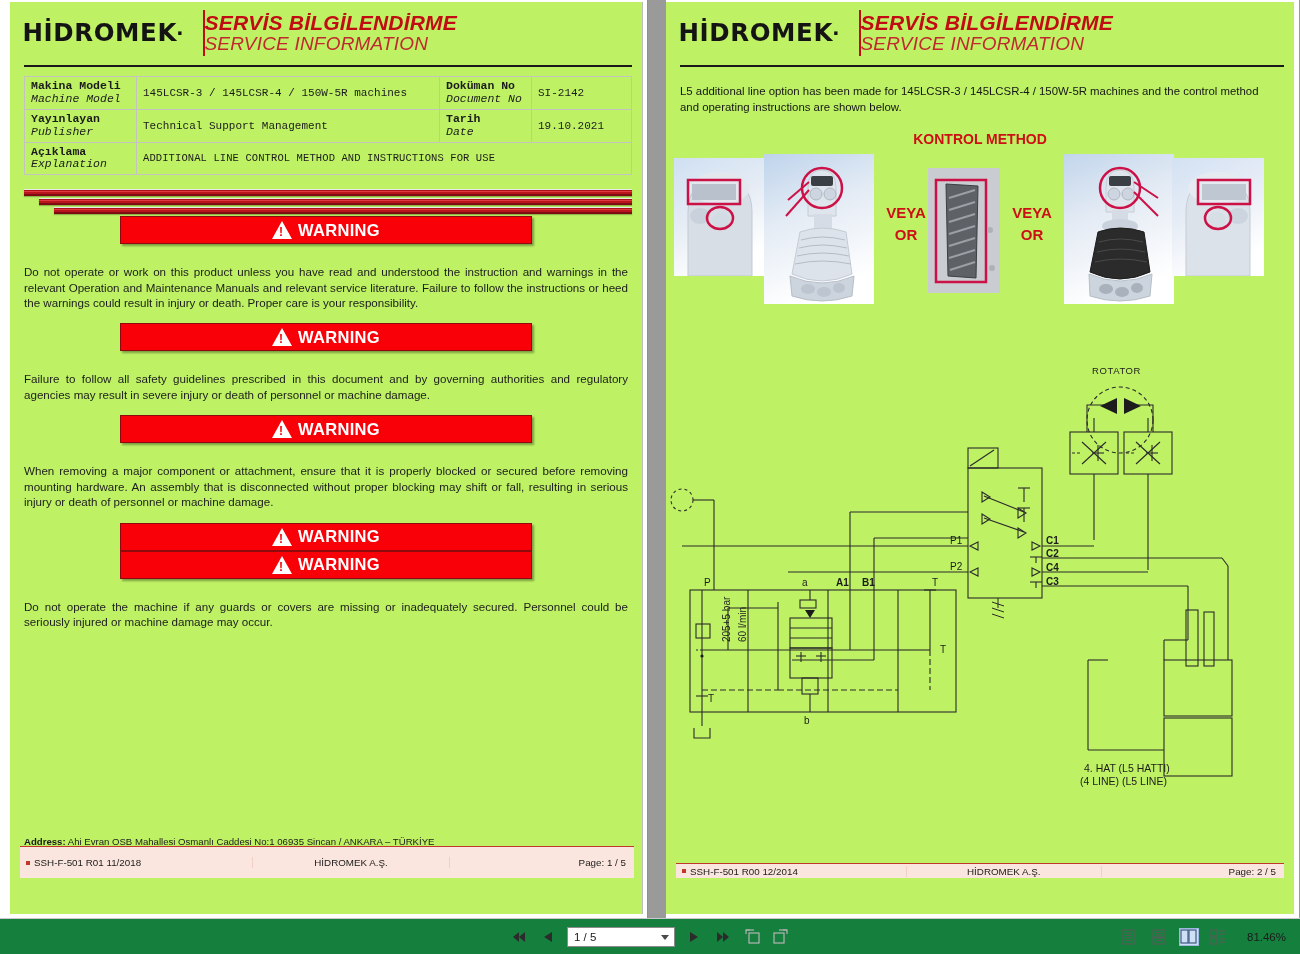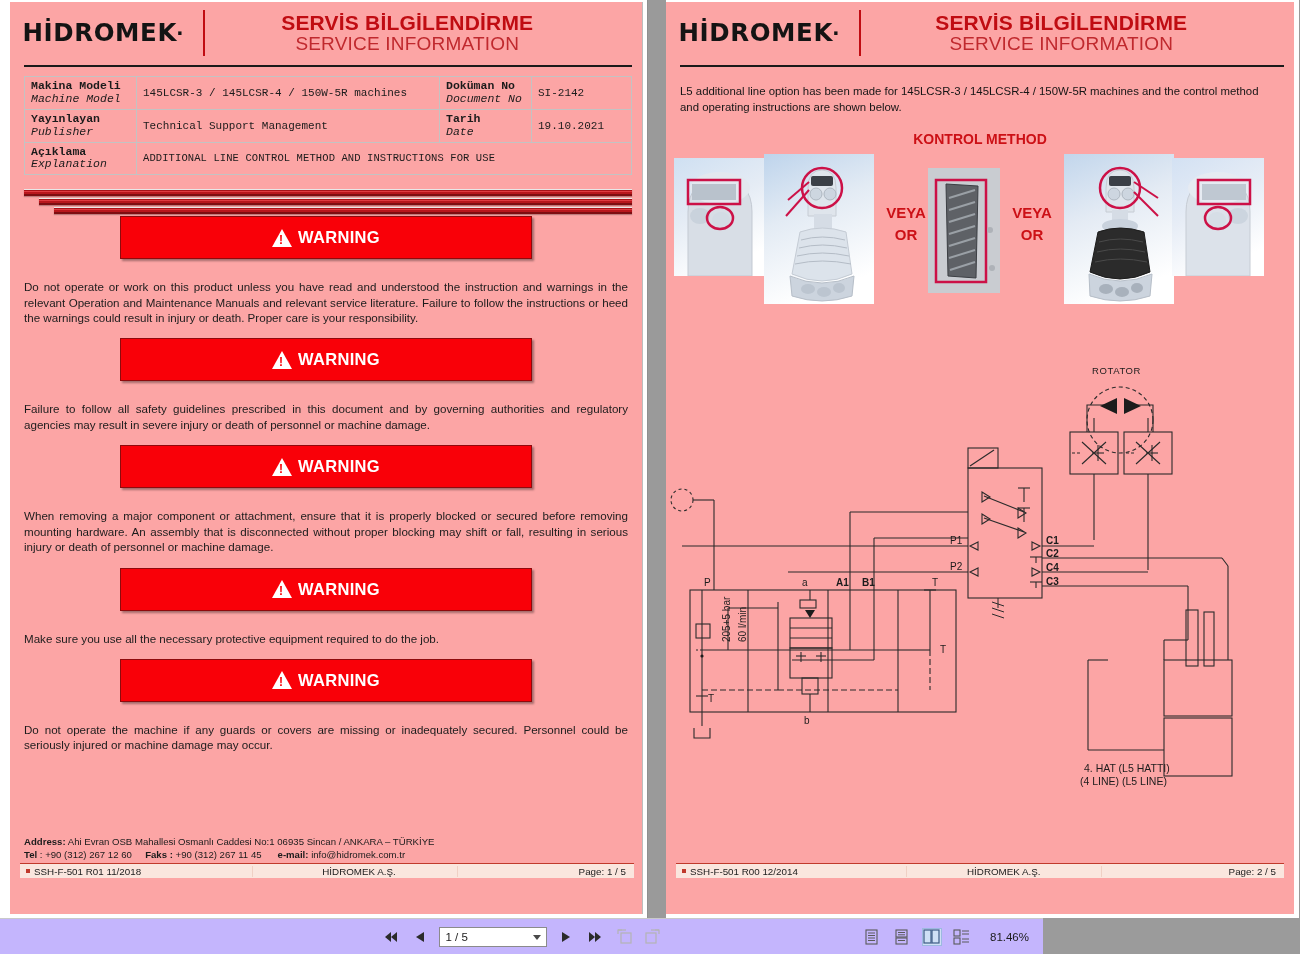--- a/index.html
+++ b/index.html
@@ -17,38 +17,38 @@
     position: absolute; left: 0; top: 0; width: 1300px; height: 918px;
     background: #9a9a9a;
     display: flex; gap: 0;
   }
   .page-pane { position: relative; background: #ffffff; }
   .pane-left  { width: 648px; height: 918px; border-right: 1px solid #8f8f8f; }
   .pane-gap   { width: 18px; height: 918px; background: #9a9a9a; }
   .pane-right { width: 633px; height: 918px; }
 
   .page-sheet {
-    position: absolute; background: #fca5a5;
+    position: absolute; background: #bef264;
     overflow: hidden;
   }
   .sheet-left  { left: 10px; top: 2px; width: 633px; height: 912px; border-right:1px solid #bdbdbd; }
   .sheet-right { left: 0px;  top: 2px; width: 628px; height: 912px; }
 
   
   .doc-head { position: relative; padding: 0; }
   .head-row { display: flex; align-items: center; height: 62px; padding: 0 10px 0 14px; }
   .logo-wrap { display:flex; align-items:center; height:100%; }
   .logo-text {
     font-weight: 900; font-size: 24px; letter-spacing: 0.6px;
     color: #141414; font-family: "DejaVu Sans", sans-serif;
     transform: scaleX(1.02);
   }
   .logo-dot { color:#141414; font-size:24px; font-weight:900; margin-left:1px; }
   .logo-div { width: 2px; height: 46px; background: #c00c12; margin-left: 18px; }
-  .head-titles { flex: 1; text-align: center; padding-right: 22px; line-height: 1.05; }
+  .head-titles { flex: 1; text-align: left; padding-right: 22px; line-height: 1.05; font-style: italic; }
   .t-tr { color: #c00c12; font-weight: 800; font-size: 21px; letter-spacing: .2px; }
   .t-en { color: #c0292e; font-weight: 400; font-size: 19px; letter-spacing: .2px; }
   .head-rule { height: 2px; background: #1a1a1a; margin: 1px 10px 0 14px; }
 
   
   .info-table {
     width: calc(100% - 24px); margin: 9px 10px 0 14px;
     border-collapse: collapse; font-size: 11.5px; color: #1b1b1b; font-family: Liberation Mono, monospace;
   }
   .info-table td { border: 1px solid #c3c3c3; padding: 3px 6px; vertical-align: middle; }
@@ -71,21 +71,21 @@
   .bar1 { width: 100%; }
   .bar2 { width: 97.5%; margin-left: 2.5%; }
   .bar3 { width: 95%;   margin-left: 5%; }
 
   
   .safety-title {
     text-align: center; color: #cc1016; font-weight: 700; font-size: 15px;
     margin: 18px 0 10px 0; letter-spacing: .1px;
   }
   .warn-bar {
-    margin: 0 auto 0 auto; width: 412px; height: 43px;
+    margin: 0 auto 0 auto; width: 412px; height: 28px;
     background: #f90008; border: 1px solid #8f0a0d;
     box-shadow: 2px 2px 2px rgba(0,0,0,.35);
     display: flex; align-items: center; justify-content: center; gap: 6px;
   }
   .warn-tri {
     width: 0; height: 0; position: relative;
     border-left: 10px solid transparent; border-right: 10px solid transparent;
     border-bottom: 18px solid #ffffff;
   }
   .warn-tri::after {
@@ -99,23 +99,23 @@
     text-align: justify; line-height: 1.33;
   }
 
   
   .foot-addr {
     position: absolute; left: 14px; right: 12px; bottom: 52px;
     font-size: 9.6px; color: #1b1b1b; line-height: 1.35;
   }
   .foot-addr b { font-weight: 700; }
   .foot-bar {
-    position: absolute; left: 10px; right: 8px; bottom: 36px; height: 15px;
+    position: absolute; left: 10px; right: 8px; bottom: 36px; height: 32px;
     background: #fae6de; border-top: 1.2px solid #c0392b;
-    display: flex; align-items: center; font-size: 9.8px; color:#1b1b1b;gap:8px;
+    display: flex; align-items: center; font-size: 9.8px; color:#1b1b1b;
   }
   .fb-l { width: 38%; padding-left: 6px; display:flex; align-items:center; gap:4px;
           border-right: 1px solid #f0d0c4; }
   .fb-dot { width:4px; height:4px; background:#c0392b; display:inline-block; }
   .fb-c { width: 32%; text-align: center; border-right: 1px solid #f0d0c4; }
   .fb-r { flex:1; text-align: right; padding-right: 8px; }
 
   
   .intro-p {
     margin: 16px 14px 0 14px; font-size: 11.4px; color: #151515; line-height: 1.42;
@@ -135,22 +135,22 @@
 
   
   .foot-bar2 {
     position: absolute; left: 10px; right: 10px; bottom: 36px; height: 15px;
     background: #fae6de; border-top: 1.2px solid #c0392b;
     display: flex; align-items: center; font-size: 9.8px; color:#1b1b1b;
   }
 
   
   .toolbar {
-    position: absolute; left: 0; bottom: 0; width: 1043px; height: 36px;
-    background: #c4b5fd; border-top: 1px solid #c9c9c9;
+    position: absolute; left: 0; bottom: 0; width: 1300px; height: 36px;
+    background: #15803d; border-top: 1px solid #c9c9c9;
     display: flex; align-items: center;
   }
   .tb-center { position: absolute; left: 0; right: 0; display:flex; justify-content:center;
                align-items:center; gap: 9px; }
   .nav-btn { width: 20px; height: 20px; display:flex; align-items:center; justify-content:center;
              color:#1b1b1b; font-size: 13px; cursor: default; }
   .nav-btn.dim { color:#b4b4b4; }
   .page-box {
     width: 108px; height: 20px; border: 1px solid #8b8b8b; background:#ffffff;
     display:flex; align-items:center; font-size: 11.5px; color:#1b1b1b; padding-left: 6px;
@@ -250,21 +250,20 @@
         <div class="warn-bar">
           <span class="warn-tri"></span>
           <span class="warn-txt">WARNING</span>
         </div>
         <p class="body-p">When removing a major component or attachment, ensure that it is properly blocked or secured before removing mounting hardware. An assembly that is disconnected without proper blocking may shift or fall, resulting in serious injury or death of personnel or machine damage.</p>
 
         <div class="warn-bar">
           <span class="warn-tri"></span>
           <span class="warn-txt">WARNING</span>
         </div>
-        <p class="body-p">Make sure you use all the necessary protective equipment required to do the job.</p>
 
         <div class="warn-bar">
           <span class="warn-tri"></span>
           <span class="warn-txt">WARNING</span>
         </div>
         <p class="body-p">Do not operate the machine if any guards or covers are missing or inadequately secured. Personnel could be seriously injured or machine damage may occur.</p>
 
         <div class="foot-addr">
           <div>
             <b>Address:</b>

